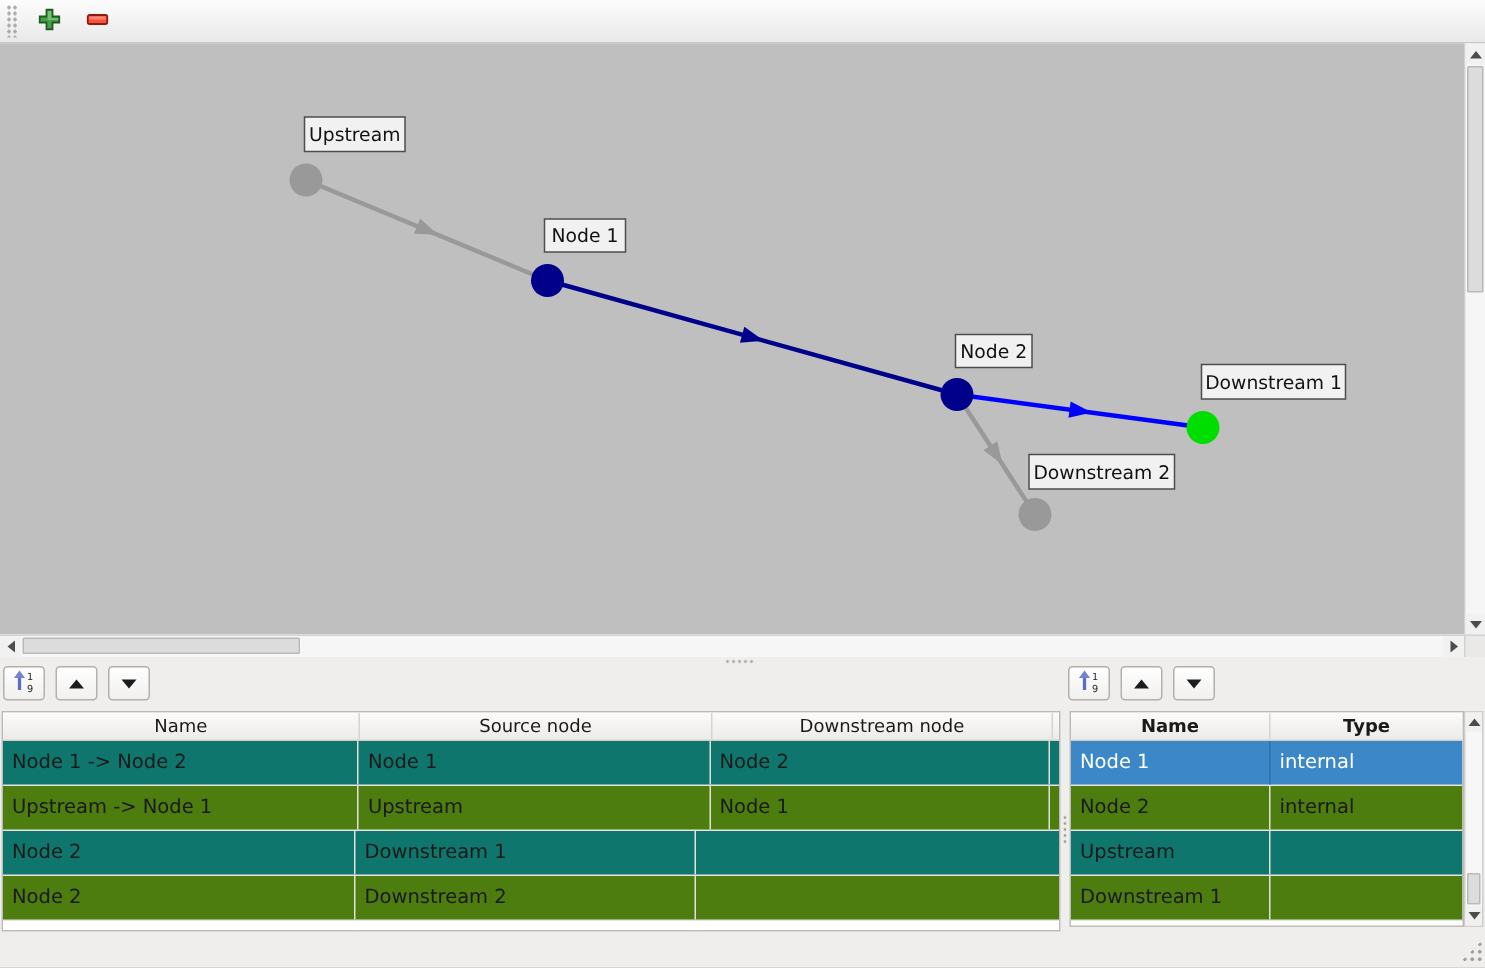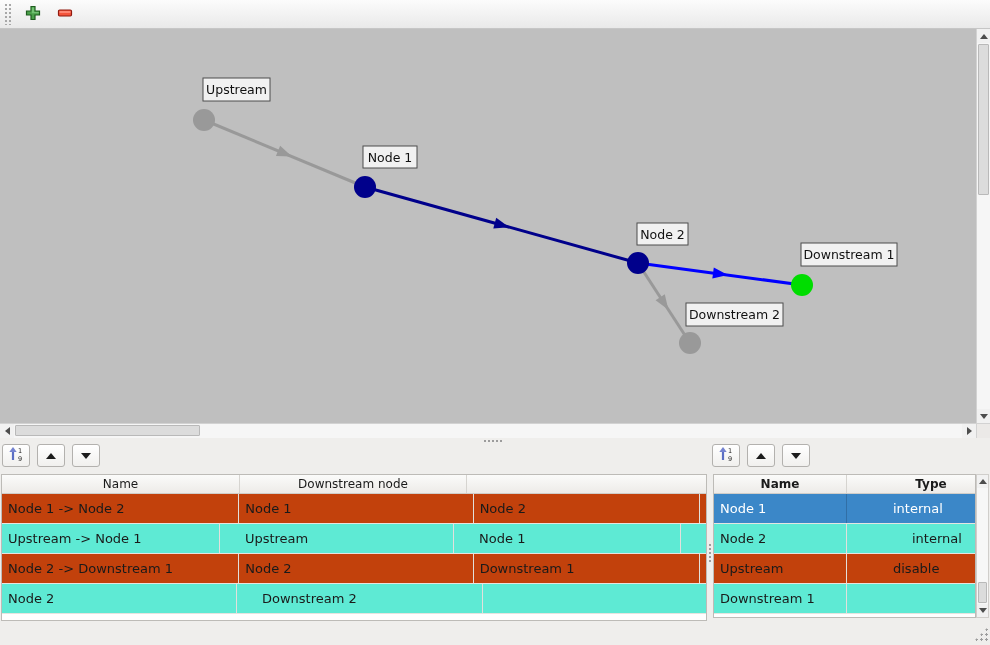--- a/index.html
+++ b/index.html
@@ -93,34 +93,34 @@
     background: linear-gradient(#fbfbfa, #edebe8);
     border-bottom: 1px solid #cfcdc9;
     font-size: 12px;
     justify-content: space-between;
   }
   .th {
     display: flex; align-items: center; justify-content: center;
     border-right: 1px solid #d6d4d0; height: 100%;
   }
   #node-table .th { font-weight: bold; }
-  .row { display: flex; height: 30px; border-bottom: 1px solid #e6e4e0; background: #c2410c; }
-  .row.alt { background: #5eead4; gap: 19px; }
+  .row { display: flex; height: 30px; border-bottom: 1px solid #e6e4e0; background: #0f766e; }
+  .row.alt { background: #4d7c0f; }
   .row.sel { background: #3b87c8; color: #ffffff; }
   .cell {
     display: flex; align-items: center; padding-left: 6px;
     font-size: 13px; border-right: 1px solid #e2e0dc;
     overflow: hidden; white-space: nowrap;
   }
   .row.sel .cell { border-right-color: #316fa6; }
   .cell.last, .th.last { border-right: none; }
   
   .et-c0 { width: 238px; } .et-c1 { width: 235px; } .et-c2 { width: 227px; } .et-gut { flex: 1; border-right: none; }
   
-  .nt-c0 { width: 133px; } .nt-c1 { flex: 1; border-right: none; margin-left: 40px; }
+  .nt-c0 { width: 133px; } .nt-c1 { flex: 1; border-right: none; }
 
   .nt-scroll {
     position: absolute; left: 976px; top: 474px; width: 13px; height: 144px;
     background: #f7f7f7; border: 1px solid #d0cecb;
   }
 
   .resize-grip {
     position: absolute; left: 974px; top: 627px; width: 14px; height: 14px;
     background-image: radial-gradient(circle, #9c9c9c 1px, transparent 1.2px);
     background-size: 5px 5px;
@@ -236,38 +236,38 @@
       <span class="tri-up"></span>
     </button>
   <button class="mini-btn">
       <span class="tri-down"></span>
     </button>
 </div>
 
 <div class="tbl" id="edge-table">
   <div class="tbl-head" id="edge-table-head">
       <div class="th et-c0">Name</div>
+      <div class="th et-c1">Source node</div>
       <div class="th et-c2">Downstream node</div>
       <div class="th et-gut last"></div>
     </div>
   <div id="edge-table-body">
       <div class="row">
         <div class="cell et-c0">Node 1 -&gt; Node 2</div>
         <div class="cell et-c1">Node 1</div>
         <div class="cell et-c2">Node 2</div>
         <div class="cell et-gut"></div>
       </div>
       <div class="row alt">
         <div class="cell et-c0">Upstream -&gt; Node 1</div>
         <div class="cell et-c1">Upstream</div>
         <div class="cell et-c2">Node 1</div>
         <div class="cell et-gut"></div>
       </div>
       <div class="row">
-        <div class="cell et-c0">Node 2 -&gt; Downstream 1</div>
         <div class="cell et-c1">Node 2</div>
         <div class="cell et-c2">Downstream 1</div>
         <div class="cell et-gut"></div>
       </div>
       <div class="row alt">
         <div class="cell et-c1">Node 2</div>
         <div class="cell et-c2">Downstream 2</div>
         <div class="cell et-gut"></div>
       </div>
     </div>
@@ -282,21 +282,20 @@
       <div class="row sel">
         <div class="cell nt-c0">Node 1</div>
         <div class="cell nt-c1">internal</div>
       </div>
       <div class="row alt">
         <div class="cell nt-c0">Node 2</div>
         <div class="cell nt-c1">internal</div>
       </div>
       <div class="row">
         <div class="cell nt-c0">Upstream</div>
-        <div class="cell nt-c1">disable</div>
       </div>
       <div class="row alt">
         <div class="cell nt-c0">Downstream 1</div>
       </div>
     </div>
 </div>
 
 <div class="nt-scroll">
   <div class="sb-btn" style="top:0; left:0; width:11px; height:13px;">
       <span class="t-up"></span>

